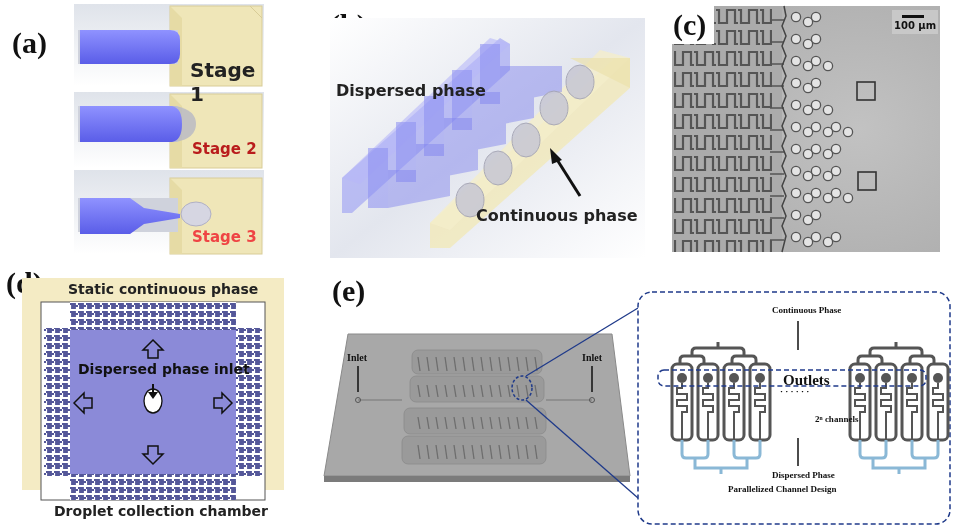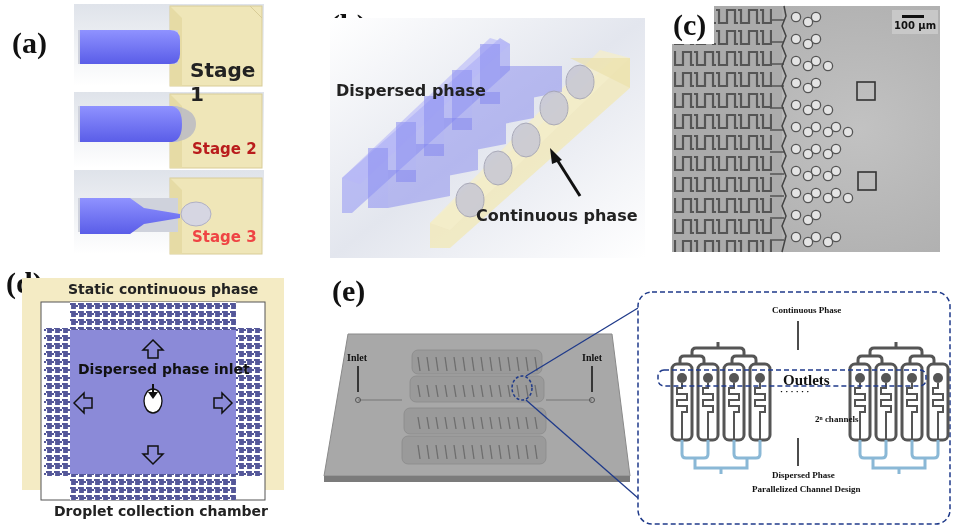--- a/index.html
+++ b/index.html
@@ -352,14 +352,14 @@
     <line x1="478" y1="51" x2="478" y2="80" stroke="#111" stroke-width="1.5"></line>
     <line x1="478" y1="168" x2="478" y2="196" stroke="#111" stroke-width="1.5"></line>
   </svg>
   <div class="abs serif-b" style="left:27px;top:82px;font-size:10px;color:#111;">Inlet</div>
   <div class="abs serif-b" style="left:262px;top:82px;font-size:10px;color:#111;">Inlet</div>
   <div class="abs serif-b" style="left:452px;top:35px;font-size:9px;color:#111;">Continuous Phase</div>
   <div class="abs serif-b" style="left:463px;top:102px;font-size:15px;color:#111;">Outlets</div>
   <div class="abs serif-b" style="left:460px;top:116px;font-size:9px;color:#111;">· · · · · ·</div>
   <div class="abs serif-b" style="left:455px;top:144px;font-size:9px;color:#111;margin-left:40px;">2ⁿ channels</div>
   <div class="abs serif-b" style="left:452px;top:200px;font-size:9px;color:#111;">Dispersed Phase</div>
-  <div class="abs serif-b" style="left:432px;top:214px;font-size:9px;color:#111;">Parallelized Channel Design</div>
+  <div class="abs serif-b" style="left:408px;top:214px;font-size:9px;color:#111;">Parallelized Channel Design</div>
 </div>
 
 </body></html>

